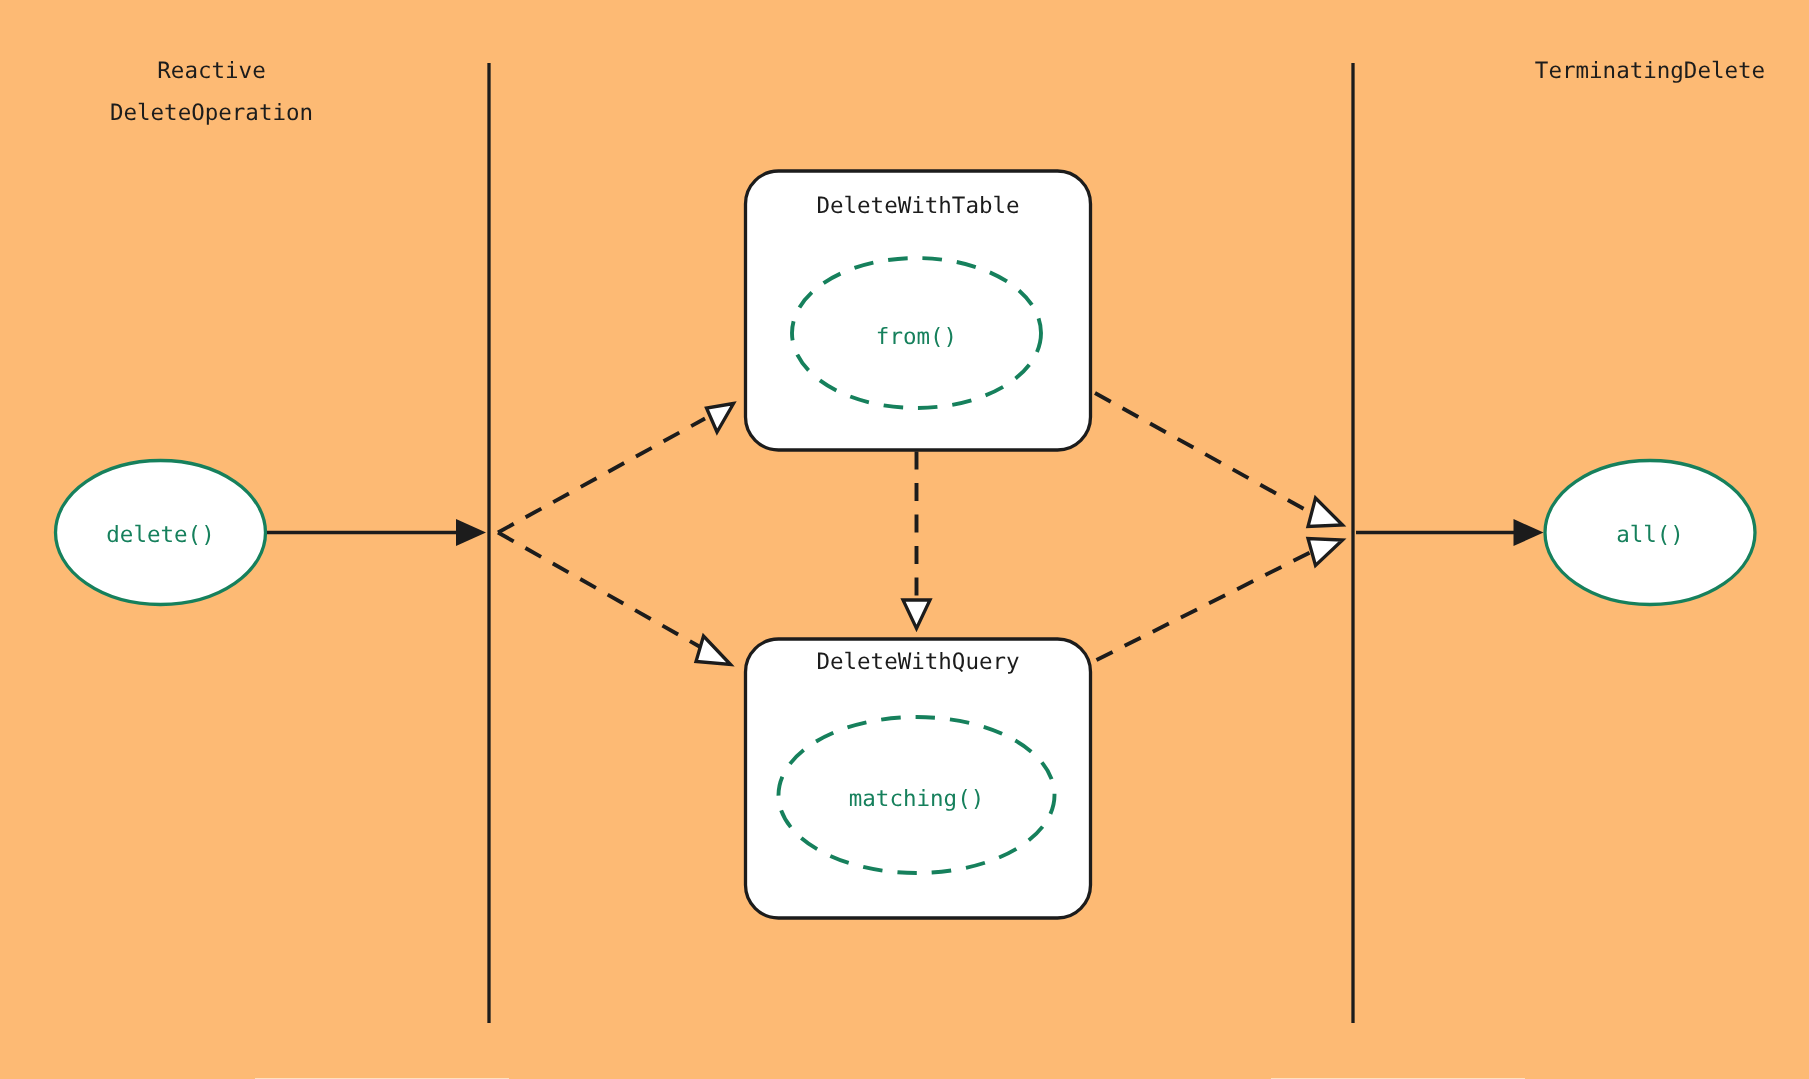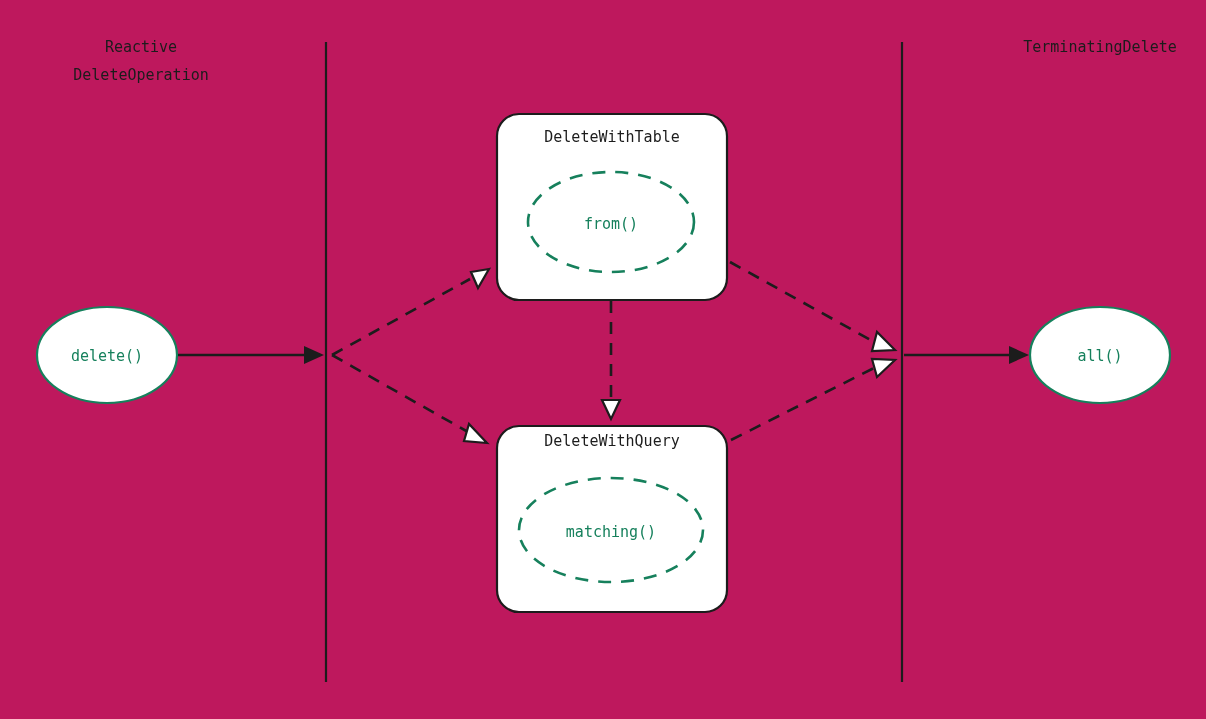--- a/index.html
+++ b/index.html
@@ -10,21 +10,21 @@
   body {
     width: 1206px;
     height: 719px;
     font-family: "DejaVu Sans Mono", "Liberation Mono", monospace;
     overflow: hidden;
   }
   #diagram-root {
     position: relative;
     width: 1206px;
     height: 719px;
-    background: #be185d;
+    background: #fdba74;
   }
   svg#diagram-canvas {
     position: absolute;
     top: 0;
     left: 0;
     width: 1206px;
     height: 719px;
   }
   .lane-label {
     font-family: "DejaVu Sans Mono", "Liberation Mono", monospace;

